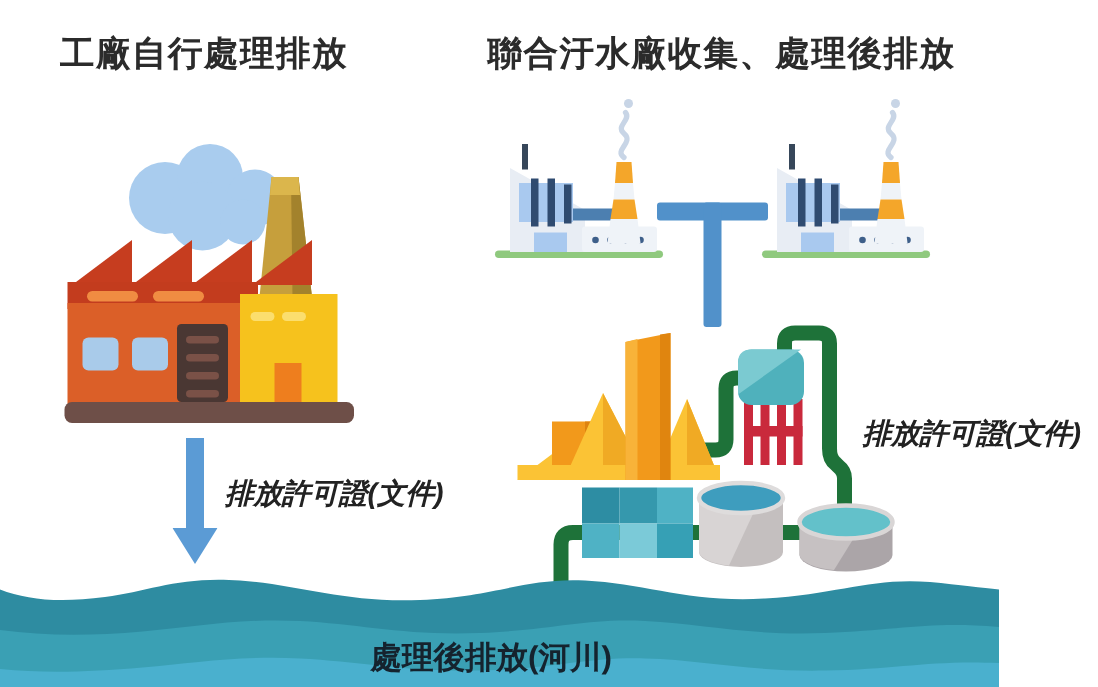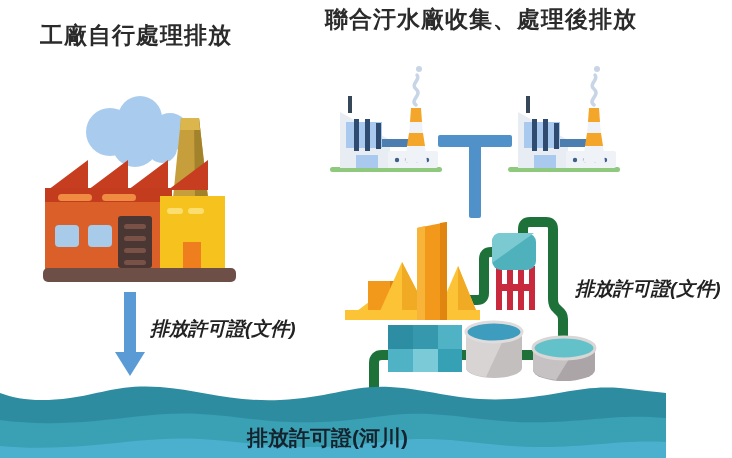--- a/index.html
+++ b/index.html
@@ -12,21 +12,21 @@
   .lbl{font-weight:700;font-size:19px;color:#222;white-space:nowrap;font-style:italic;}
   .water-lbl{font-weight:700;font-size:21px;color:#15232e;white-space:nowrap;}
   svg{display:block;}
 </style>
 </head>
 <body>
 
 <div class="stage">
 
   <div class="abs title" style="left:40px;top:20px;">工廠自行處理排放</div>
-  <div class="abs title" style="left:325px;top:4px;">聯合汙水廠收集、處理後排放</div>
+  <div class="abs title" style="left:325px;top:20px;">聯合汙水廠收集、處理後排放</div>
 
   <svg class="abs" style="left:40px;top:90px;" width="200" height="200" viewBox="0 0 200 200">
 
     <g>
       <circle cx="70" cy="42" r="24" fill="#A9CCEE"></circle>
       <circle cx="100" cy="28" r="22" fill="#A9CCEE"></circle>
       <circle cx="130" cy="42" r="19" fill="#A9CCEE"></circle>
       <circle cx="95" cy="54" r="23" fill="#A9CCEE"></circle>
       <circle cx="122" cy="58" r="15" fill="#A9CCEE"></circle>
     </g>
@@ -163,15 +163,15 @@
   </svg>
 
   <div class="abs lbl" style="left:575px;top:276px;">排放許可證(文件)</div>
 
   <svg class="abs" style="left:0px;top:380px;" width="666" height="78" viewBox="0 0 666 78">
     <path d="M0,13 C18,20 40,22 70,18 S120,4 160,7 S230,22 280,20 S350,5 390,7 S460,22 510,19 S580,5 620,8 C640,10 655,12 666,13 L666,78 L0,78 Z" fill="#2E8CA1"></path>
     <path d="M0,40 C30,44 60,44 95,41 S160,32 200,34 S270,44 320,42 S390,32 430,34 S500,44 550,42 S620,34 666,38 L666,78 L0,78 Z" fill="#3AA0B4"></path>
     <path d="M0,66 C30,69 60,68 95,65 S160,57 200,59 S270,68 320,67 S390,58 430,59 S500,68 550,67 S620,60 666,62 L666,78 L0,78 Z" fill="#4AB0CE"></path>
   </svg>
 
-  <div class="abs water-lbl" style="left:247px;top:424px;">排放許可證(河川)</div>
+  <div class="abs water-lbl" style="left:247px;top:424px;">處理後排放(河川)</div>
 
 </div>
 
 </body></html>

